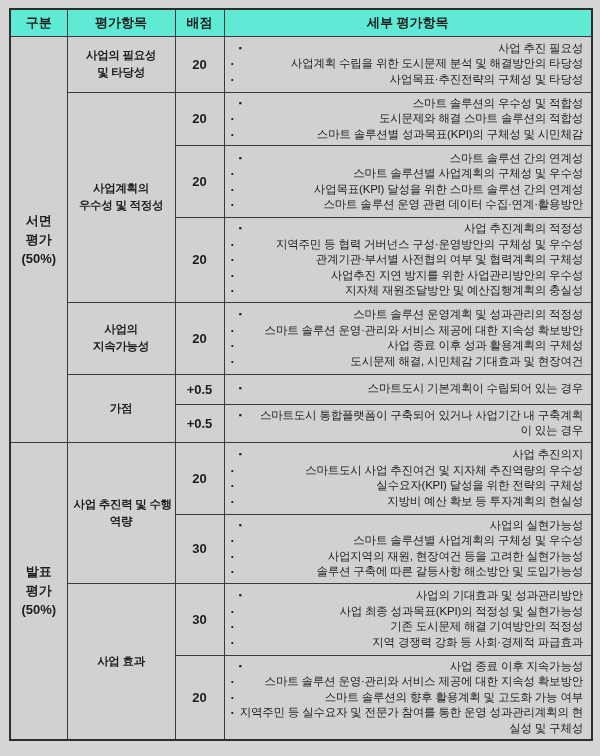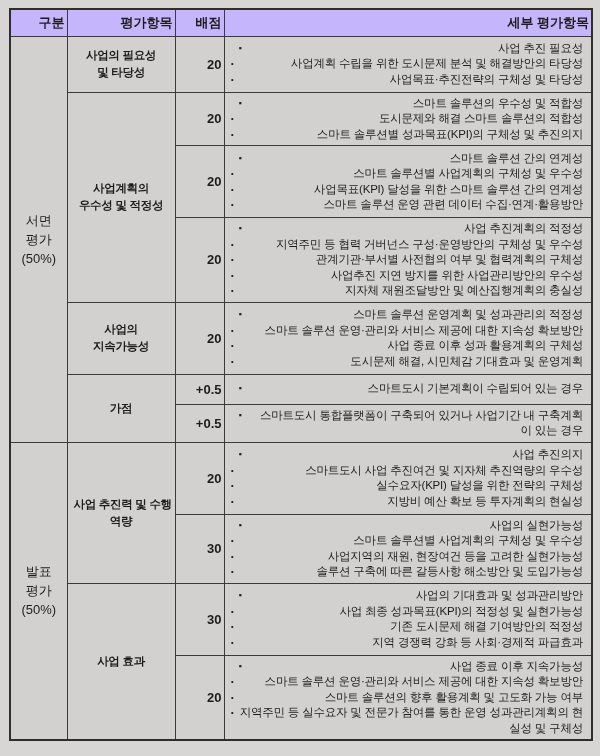--- a/index.html
+++ b/index.html
@@ -17,39 +17,39 @@
     table-layout:fixed;
     background:#d3d1cf;
   }
   table.eval th, table.eval td{
     border:1px solid #3a3a3a;
     box-sizing:border-box;
     vertical-align:middle;
   }
   table.eval{border:2px solid #2e2e2e;}
   thead th{
-    background:#c4b5fd;
+    background:#5eead4;
     font-weight:bold;
     font-size:13px;
-    text-align:right;
+    text-align:center;
     height:27px;
     padding:2px;
     border-bottom:4px double #2e2e2e;
   }
   td.group{
-    font-weight:normal;font-size:13px;text-align:center;line-height:19px;
+    font-weight:bold;font-size:13px;text-align:center;line-height:19px;
     padding:2px;
   }
   td.item{
     font-weight:bold;font-size:11.5px;text-align:center;line-height:17px;
     padding:6px;letter-spacing:-0.3px;
   }
   td.item span, td.group span{display:block;white-space:nowrap;}
   td.score{
-    font-weight:bold;font-size:13px;text-align:right;padding:2px;
+    font-weight:bold;font-size:13px;text-align:center;padding:2px;
   }
   td.details{
     padding:3px 8px 3px 6px;
     font-size:11.5px;
     line-height:15.5px;
   }
   .d{display:flex;align-items:flex-start;}
   .d .bullet{flex:0 0 auto;line-height:15.5px;}
   .d.main{padding-left:8px;}
   .d.main .bullet{width:13px;font-size:9px;}
@@ -119,21 +119,21 @@
         <div class="d main">
               <span class="bullet">▪</span>
               <span class="txt">스마트 솔루션의 우수성 및 적합성</span>
             </div>
         <div class="d sub">
               <span class="bullet">·</span>
               <span class="txt">도시문제와 해결 스마트 솔루션의 적합성</span>
             </div>
         <div class="d sub">
               <span class="bullet">·</span>
-              <span class="txt">스마트 솔루션별 성과목표(KPI)의 구체성 및 추진의지</span>
+              <span class="txt">스마트 솔루션별 성과목표(KPI)의 구체성 및 시민체감</span>
             </div>
       </td>
     </tr>
 
     <tr class="rh3">
       <td class="score">20</td>
       <td class="details">
         <div class="d main">
               <span class="bullet">▪</span>
               <span class="txt">스마트 솔루션 간의 연계성</span>
@@ -193,21 +193,21 @@
         <div class="d sub">
               <span class="bullet">·</span>
               <span class="txt">스마트 솔루션 운영·관리와 서비스 제공에 대한 지속성 확보방안</span>
             </div>
         <div class="d sub">
               <span class="bullet">·</span>
               <span class="txt">사업 종료 이후 성과 활용계획의 구체성</span>
             </div>
         <div class="d sub">
               <span class="bullet">·</span>
-              <span class="txt">도시문제 해결, 시민체감 기대효과 및 운영계획</span>
+              <span class="txt">도시문제 해결, 시민체감 기대효과 및 현장여건</span>
             </div>
       </td>
     </tr>
 
     <tr class="rh6">
       <td class="item" rowspan="2">
         <span>가점</span>
       </td>
       <td class="score">+0.5</td>
       <td class="details">

